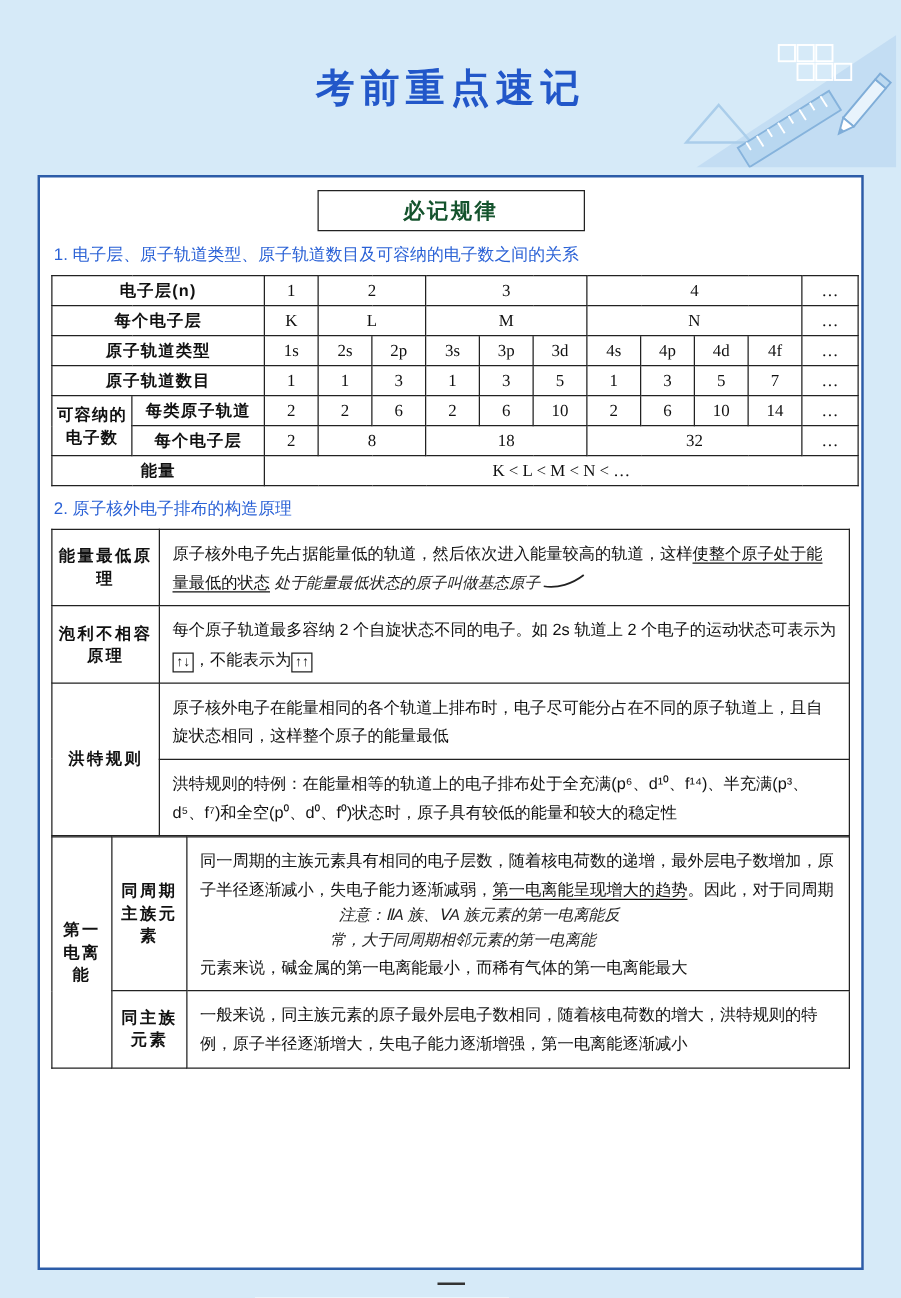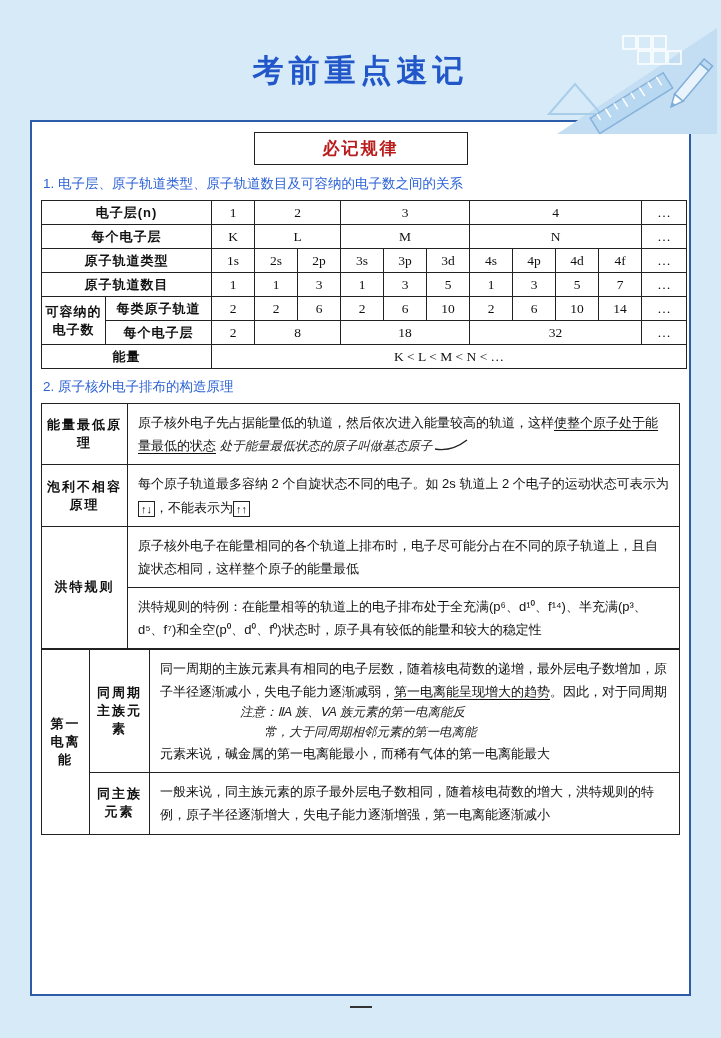--- a/index.html
+++ b/index.html
@@ -5,42 +5,42 @@
   * { box-sizing: border-box; margin: 0; padding: 0; }
   html,body { width: 721px; height: 1038px; }
   body {
     background: #d6eaf8;
     font-family: "Liberation Sans", sans-serif;
     color: #111;
     position: relative;
     overflow: hidden;
   }
   
-  .header { position: relative; height: 120px; }
+  .header { position: relative; height: 140px; }
   .page-title {
     position: absolute; top: 50px; left: 0; width: 100%;
     text-align: center;
     font-size: 31px; font-weight: 700; letter-spacing: 5px;
     color: #2257c9;
   }
   .decor { position: absolute; top: 22px; right: 4px; }
   
   .main-box {
     margin: 0 30px;
     min-height: 876px;
     background: #ffffff;
     border: 2px solid #2c5ca8;
     padding: 8px 9px 12px 9px;
   }
   .box-title {
     width: 214px; margin: 2px auto 10px auto;
     border: 1.5px solid #222;
     text-align: center;
     padding: 4px 0;
-    color: #b91c1c; font-weight: 700; font-size: 17px; letter-spacing: 2px;
+    color: #14532d; font-weight: 700; font-size: 17px; letter-spacing: 2px;
     background: #fff;
   }
   .sec-heading {
     color: #2b62d6; font-weight: 400; font-size: 13.5px;
     margin: 9px 0 7px 2px;
   }
   
   table { width: 100%; border-collapse: collapse; table-layout: fixed; }
   td {
     border: 1px solid #222;
@@ -54,21 +54,21 @@
   
   .t2 .lbl, .t3 .lbl {
     font-weight: 700; text-align: center; letter-spacing: 2px; padding: 4px 3px;
   }
   .t2 .txt, .t3 .txt {
     text-align: left; padding: 7px 10px; line-height: 1.78;
   }
   .u { text-decoration: underline; text-underline-offset: 3px; }
   .hand { font-style: italic; font-size: 12.5px; color: #222; }
   .hand-block { font-style: italic; font-size: 12.5px; color: #222; line-height: 1.55; }
-  .note-indent-1 { margin-left: 80px; }
+  .note-indent-1 { margin-left: 111px; }
   .note-indent-2 { margin-left: 104px; }
   .note-gap { }
   .spinbox {
     display: inline-block;
     border: 1px solid #222;
     padding: 0 2px;
     font-size: 11px;
     line-height: 14px;
     vertical-align: -1px;
   }

